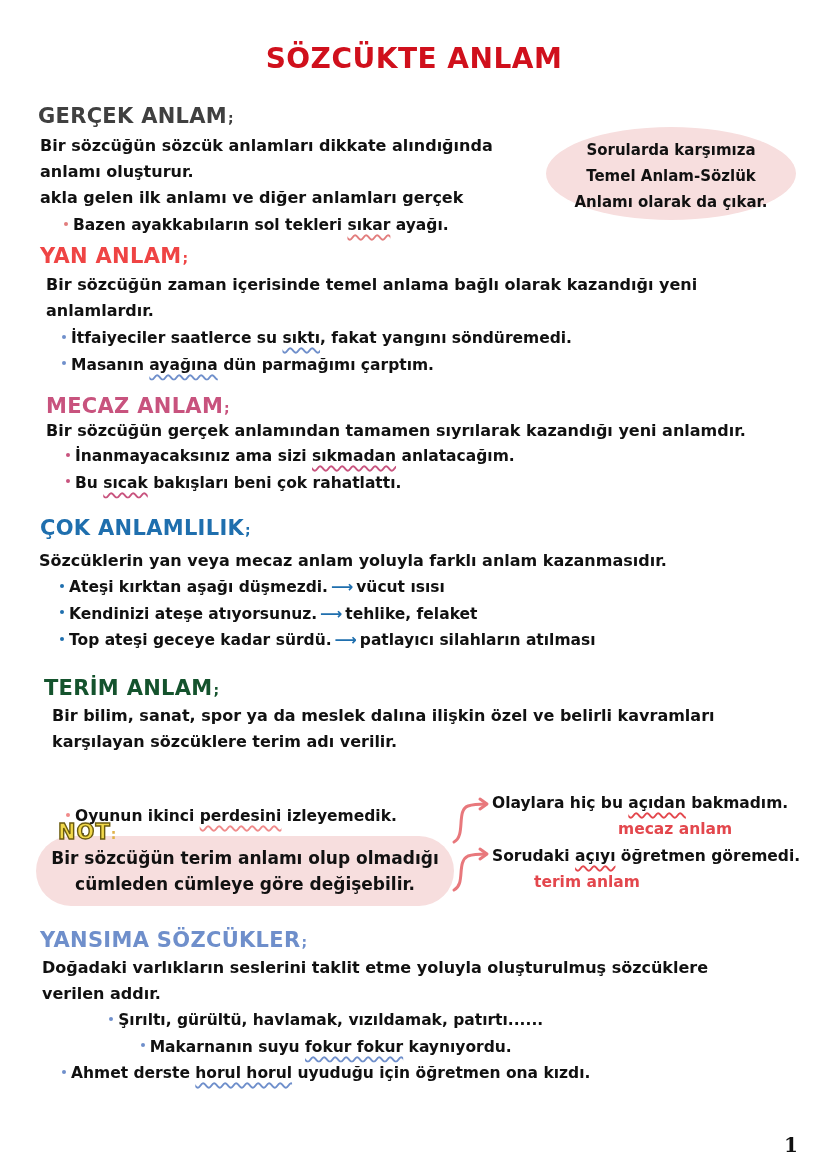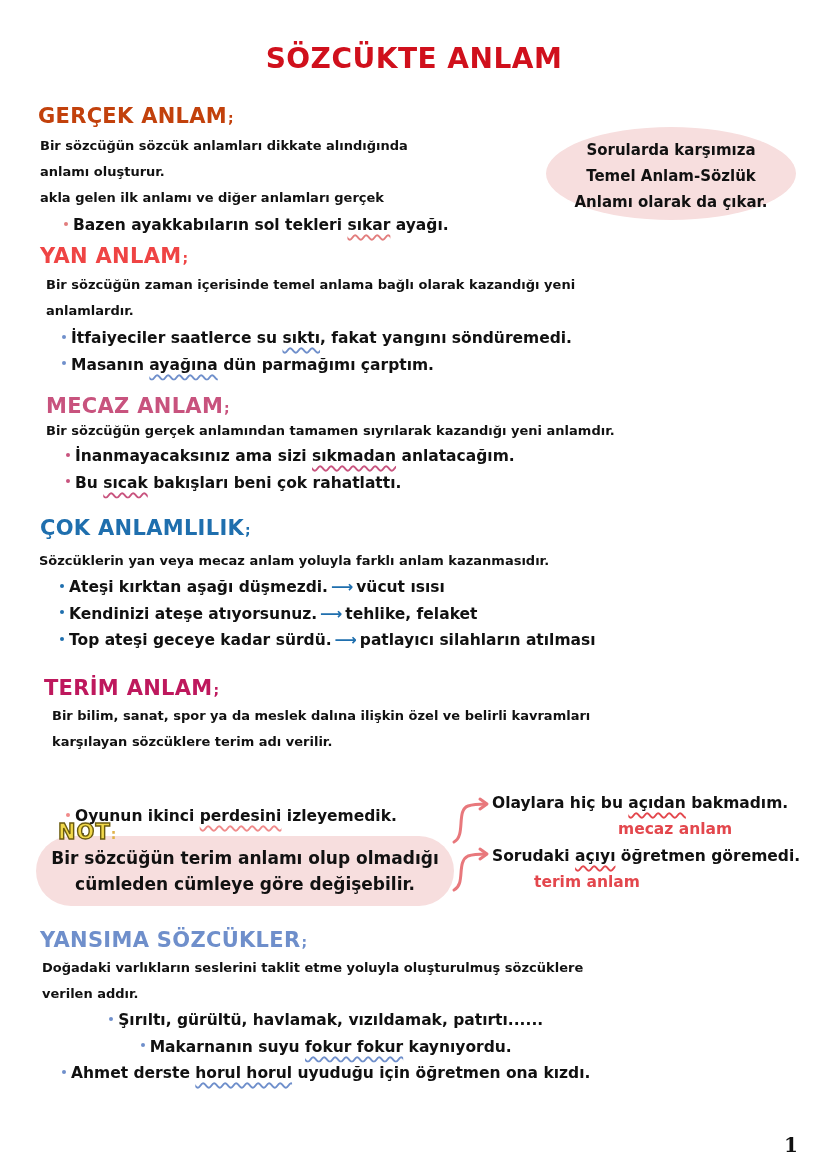--- a/index.html
+++ b/index.html
@@ -3,42 +3,42 @@
 <meta charset="utf-8">
 <style>
   html, body { margin:0; padding:0; background:#ffffff; }
   body { width:828px; height:1171px; position:relative; overflow:hidden;
          font-family:"DejaVu Sans", sans-serif; color:#111; }
   .title { position:absolute; top:42px; left:0; width:828px; text-align:center;
            font-family:"DejaVu Sans", sans-serif; font-weight:bold; font-size:28px;
            color:#d0101c; letter-spacing:0.5px; }
   .heading { position:absolute; font-weight:bold; font-size:21px; letter-spacing:0.3px; }
   .heading .colon { font-size:14px; margin-left:1px; }
-  .para { position:absolute; font-size:13px; font-weight:bold; line-height:26px; }
+  .para { position:absolute; font-size:16px; font-weight:bold; line-height:26px; }
   .line { white-space:nowrap; }
   .bullet-list { position:absolute; font-size:15.5px; font-weight:bold; line-height:26.5px; }
   .bullet-list .item { white-space:nowrap; }
   .dot { display:inline-block; width:4px; height:4px; border-radius:50%; margin-right:5px; vertical-align:middle; position:relative; top:-2px; }
   .wavy { text-decoration:underline wavy; text-underline-offset:4px; text-decoration-thickness:1.5px; }
   .bubble { position:absolute; background:#f7dede; border-radius:50%; }
   .bubble-text { position:absolute; text-align:center; font-size:15px; font-weight:bold; line-height:26px; }
   .arrow { display:inline-block; font-weight:bold; margin:0 3px; }
   .note-label { position:absolute; font-weight:bold; font-size:21px; color:#f1d84a;
                 -webkit-text-stroke:1.4px #6b5b10; letter-spacing:1px; }
   .note-colon { color:#e0b24a; font-size:14px; -webkit-text-stroke:0; }
   .side-note { position:absolute; font-size:15.5px; font-weight:bold; white-space:nowrap;text-align:center; }
   .sublabel { position:absolute; font-size:15.5px; font-weight:bold; color:#e3474d; white-space:nowrap; }
   .page-num { position:absolute; right:30px; bottom:14px; font-family:"DejaVu Serif", serif; font-weight:bold; font-size:20px; }
 </style>
 </head>
 <body>
 
 <div class="title">SÖZCÜKTE ANLAM</div>
 
-<div class="heading" style="left:38px; top:104px; color:#c2410c;">
+<div class="heading" style="left:38px; top:104px; color:#404040;">
   <span>GERÇEK ANLAM</span><span class="colon">;</span>
 </div>
 <div class="para" style="left:40px; top:133px;">
   <div class="line">Bir sözcüğün sözcük anlamları dikkate alındığında</div>
   <div class="line">anlamı oluşturur.</div>
   <div class="line">akla gelen ilk anlamı ve diğer anlamları gerçek</div>
 </div>
 <div class="bullet-list" style="left:64px; top:212px;">
   <div class="item">
     <span class="dot" style="background:#e27d7d;"></span><span>Bazen ayakkabıların sol tekleri </span><span class="wavy" style="text-decoration-color:#e27d7d;">sıkar</span><span> ayağı.</span>
@@ -93,21 +93,21 @@
     <span class="dot" style="background:#1f6fae;"></span><span>Ateşi kırktan aşağı düşmezdi.</span><span class="arrow" style="color:#1f6fae;">⟶</span><span>vücut ısısı</span>
   </div>
   <div class="item">
     <span class="dot" style="background:#1f6fae;"></span><span>Kendinizi ateşe atıyorsunuz.</span><span class="arrow" style="color:#1f6fae;">⟶</span><span>tehlike, felaket</span>
   </div>
   <div class="item">
     <span class="dot" style="background:#1f6fae;"></span><span>Top ateşi geceye kadar sürdü.</span><span class="arrow" style="color:#1f6fae;">⟶</span><span>patlayıcı silahların atılması</span>
   </div>
 </div>
 
-<div class="heading" style="left:44px; top:676px; color:#be185d;">
+<div class="heading" style="left:44px; top:676px; color:#14532d;">
   <span>TERİM ANLAM</span><span class="colon">;</span>
 </div>
 <div class="para" style="left:52px; top:703px;">
   <div class="line">Bir bilim, sanat, spor ya da meslek dalına ilişkin özel ve belirli kavramları</div>
   <div class="line">karşılayan sözcüklere terim adı verilir.</div>
 </div>
 <div class="bullet-list" style="left:66px; top:756px;margin-top:47px;">
   <div class="item">
     <span class="dot" style="background:#f08a8a;"></span><span>Oyunun ikinci </span><span class="wavy" style="text-decoration-color:#f08a8a;">perdesini</span><span> izleyemedik.</span>
   </div>

